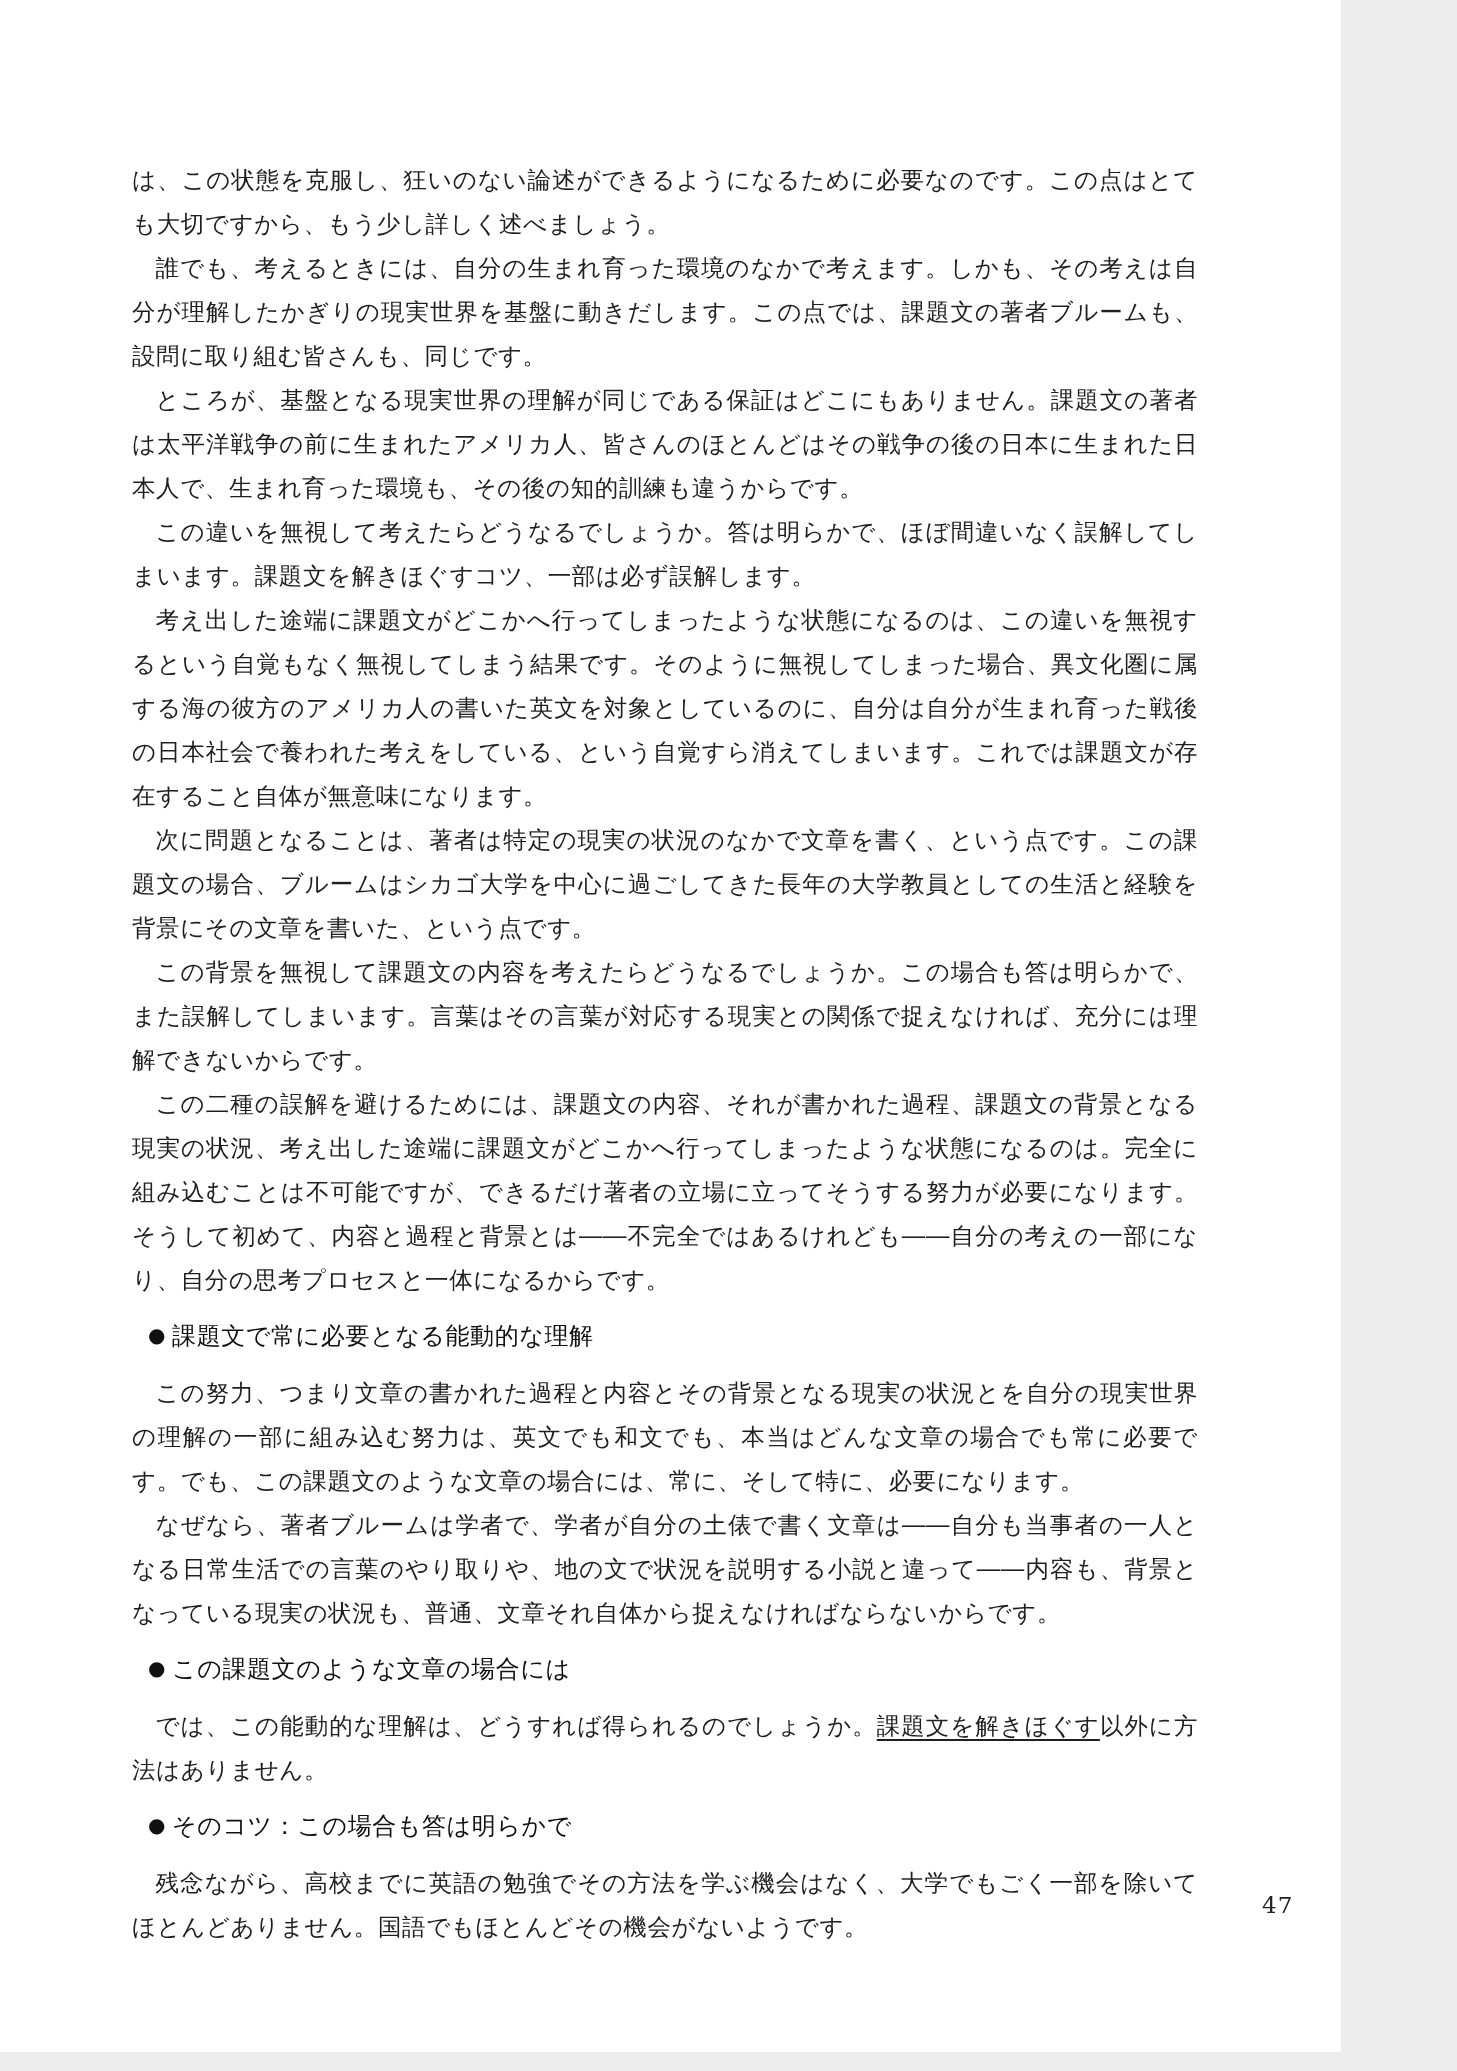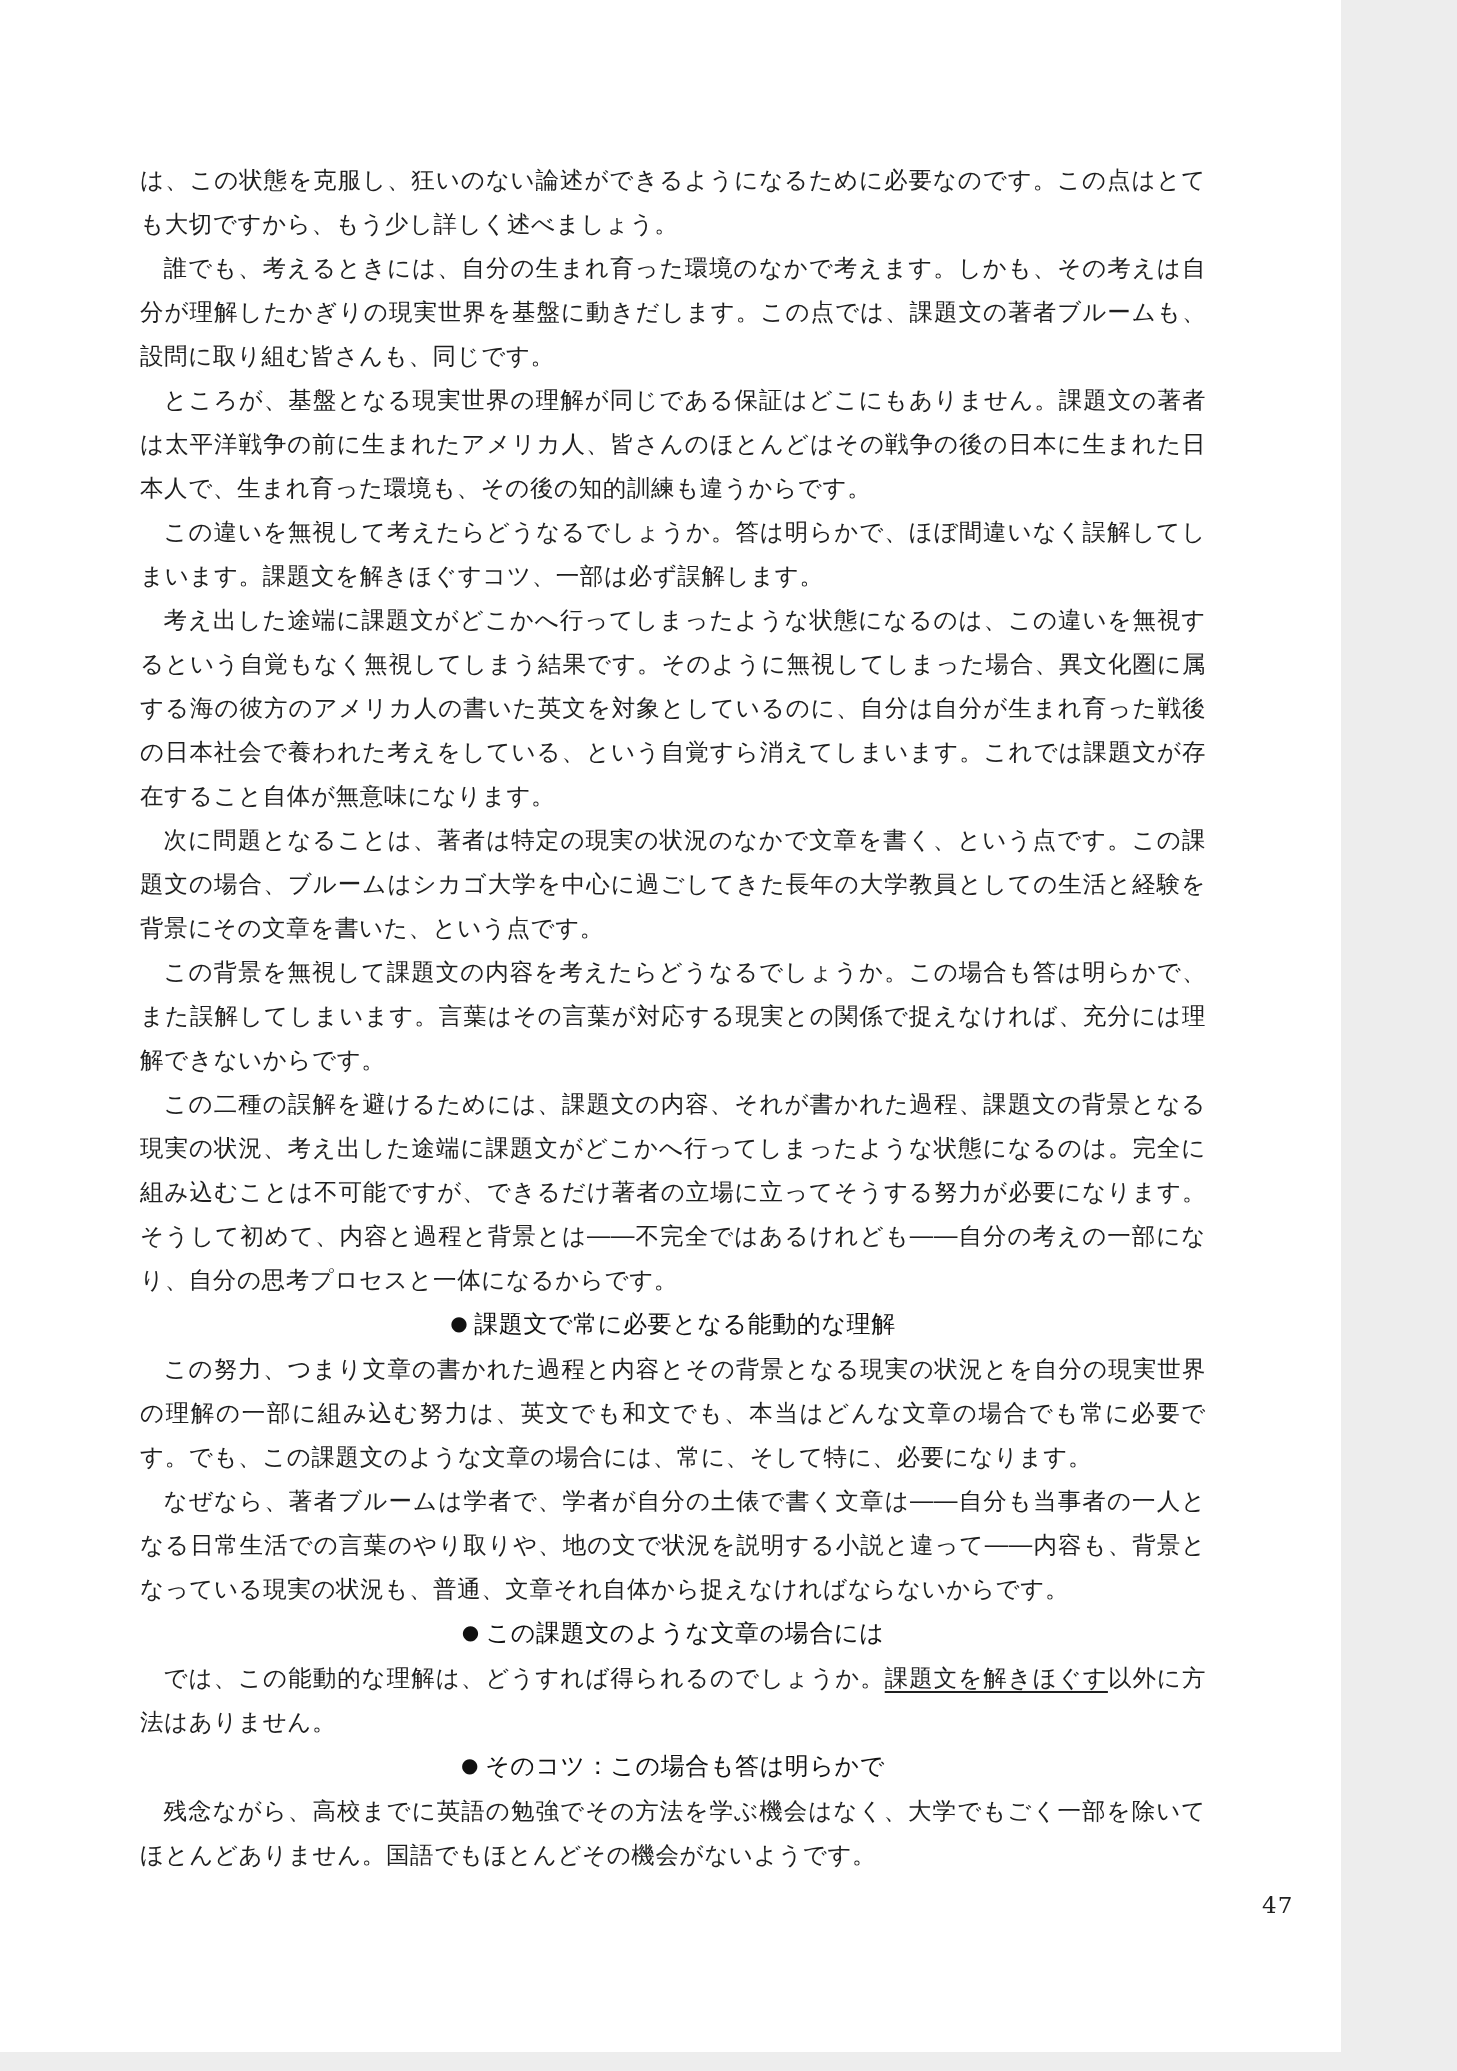--- a/index.html
+++ b/index.html
@@ -9,41 +9,40 @@
     font-family: "DejaVu Serif", "Liberation Serif", serif;
     position: relative;
   }
   .page {
     position: absolute; left: 0; top: 0;
     width: 1341px; height: 2052px;
     background: #ffffff;
     color: #1f1f1f;
   }
   .content {
-    position: absolute; left: 140px; top: 158px;
+    position: absolute; left: 132px; top: 158px;
     width: 1066px;
   }
   .para {
     margin: 0;
     font-size: 23.5px;
     line-height: 44px;
     letter-spacing: 0.6px;
     text-align: justify;
     text-justify: inter-character;
   }
   .para.indent { text-indent: 1em; }
   .heading {
-    margin: 0;
+    margin: 16px;
     font-family: "DejaVu Sans", "Liberation Sans", sans-serif;
     font-size: 24px;
-    line-height: 44px;
+    line-height: 36px;
     letter-spacing: 0.6px;
     font-weight: 500;
     color: #111;
-    text-align: center;
   }
   .heading .bullet {
     font-size: 20px;
     margin-right: 6px;
     position: relative; top: -2px;
   }
   .underline {
     text-decoration: underline;
     text-underline-offset: 5px;
     text-decoration-thickness: 1.5px;

